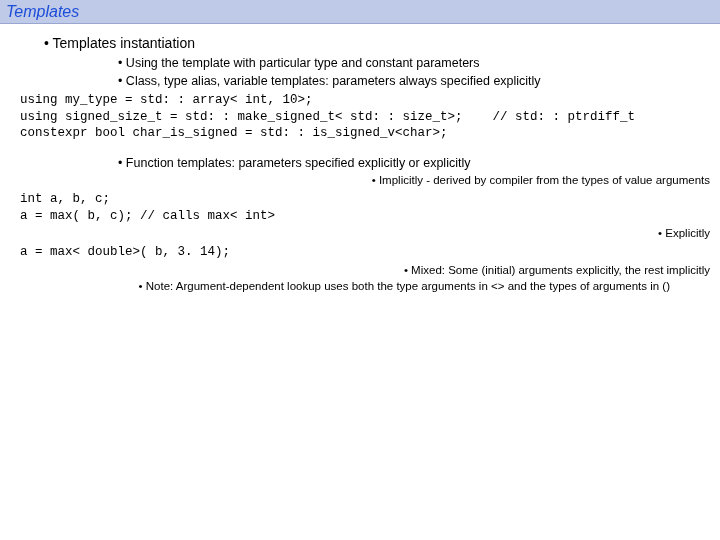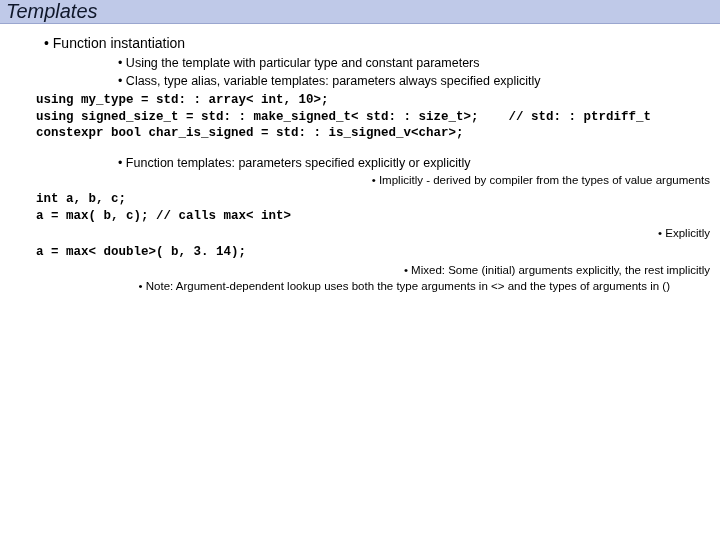--- a/index.html
+++ b/index.html
@@ -22,23 +22,23 @@
     width: 100%;
     height: 24px;
     background: #bfc9e8;
     border-bottom: 1px solid #9aa6cf;
     box-sizing: border-box;
     display: flex;
     align-items: center;
     padding-left: 6px;
   }
   .title-strip span {
-    font-size: 20px;
+    font-size: 16px;
     font-style: italic;
-    color: #0f172a;
+    color: #1d4ed8;
   }
   .content {
     padding: 6px 10px 0 10px;
     font-size: 12.5px;
     line-height: 1.35;
   }
   .lvl1 {
     margin: 4px 0 2px 34px;
     font-size: 14px;
   }
@@ -49,42 +49,42 @@
   .lvl3 {
     margin: 1px 0 1px 108px;
     font-size: 11.5px;
     text-align: right;
   }
   .bul::before {
     content: "• ";
   }
   .code {
     font-family: "Courier New", monospace;
-    font-weight: bold;
+    font-weight: normal;
     font-size: 12.5px;
     white-space: pre;
-    margin: 2px 0 2px 26px;
+    margin: 2px 0 2px 10px;
     line-height: 1.35;
   }
   .sep {
     height: 10px;
   }
 </style>
 </head>
 <body>
 
 <div class="slide">
 
   <div class="title-strip">
     <span>Templates</span>
   </div>
 
   <div class="content">
 
-    <div class="lvl1 bul">Function instantiation</div>
+    <div class="lvl1 bul">Templates instantiation</div>
 
     <div class="lvl2 bul">Using the template with particular type and constant parameters</div>
     <div class="lvl2 bul">Class, type alias, variable templates: parameters always specified explicitly</div>
 
     <div class="code">using my_type = std: : array&lt; int, 10&gt;;
 using signed_size_t = std: : make_signed_t&lt; std: : size_t&gt;;    // std: : ptrdiff_t
 constexpr bool char_is_signed = std: : is_signed_v&lt;char&gt;;</div>
 
     <div class="sep"></div>
 

